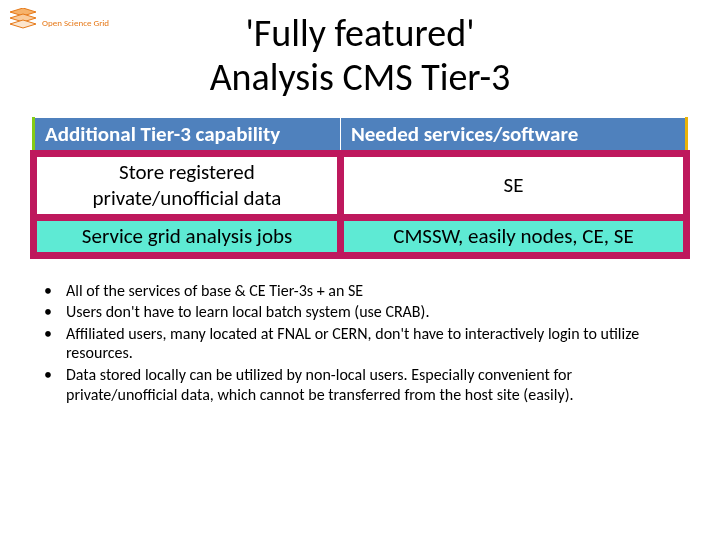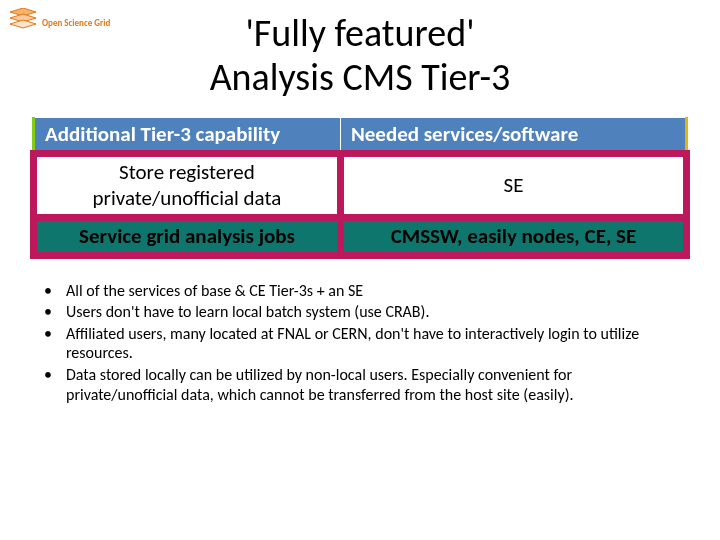--- a/index.html
+++ b/index.html
@@ -14,21 +14,21 @@
     position: absolute;
     top: 8px;
     left: 8px;
     display: flex;
     align-items: center;
     gap: 4px;
   }
   .logo-text {
     font-size: 9px;
     color: #e67817;
-    font-weight: 700;
+    font-weight: 400;
     line-height: 1;
   }
   .title {
     text-align: center;
     font-size: 38px;
     line-height: 1.15;
     padding-top: 12px;
     font-weight: 400;
     color: #000;
   }
@@ -51,21 +51,21 @@
   th:first-child { border-left: 3px solid #84cc16; }
   th:last-child  { border-right: 3px solid #eab308; }
   td {
     padding: 3px 10px;
     border: 7px solid #be185d;
     vertical-align: middle;
     background: #fff;
     line-height: 1.2;
     text-align: center;
   }
-  tr.alt td { background: #0f766e; font-weight: bold; }
+  tr.alt td { background: #5eead4; }
   td.col1 { width: 47%; }
   .bullets {
     margin: 22px 42px 0 42px;
     font-size: 16px;
     line-height: 1.22;
   }
   .bullets li {
     list-style: none;
     position: relative;
     padding-left: 24px;

